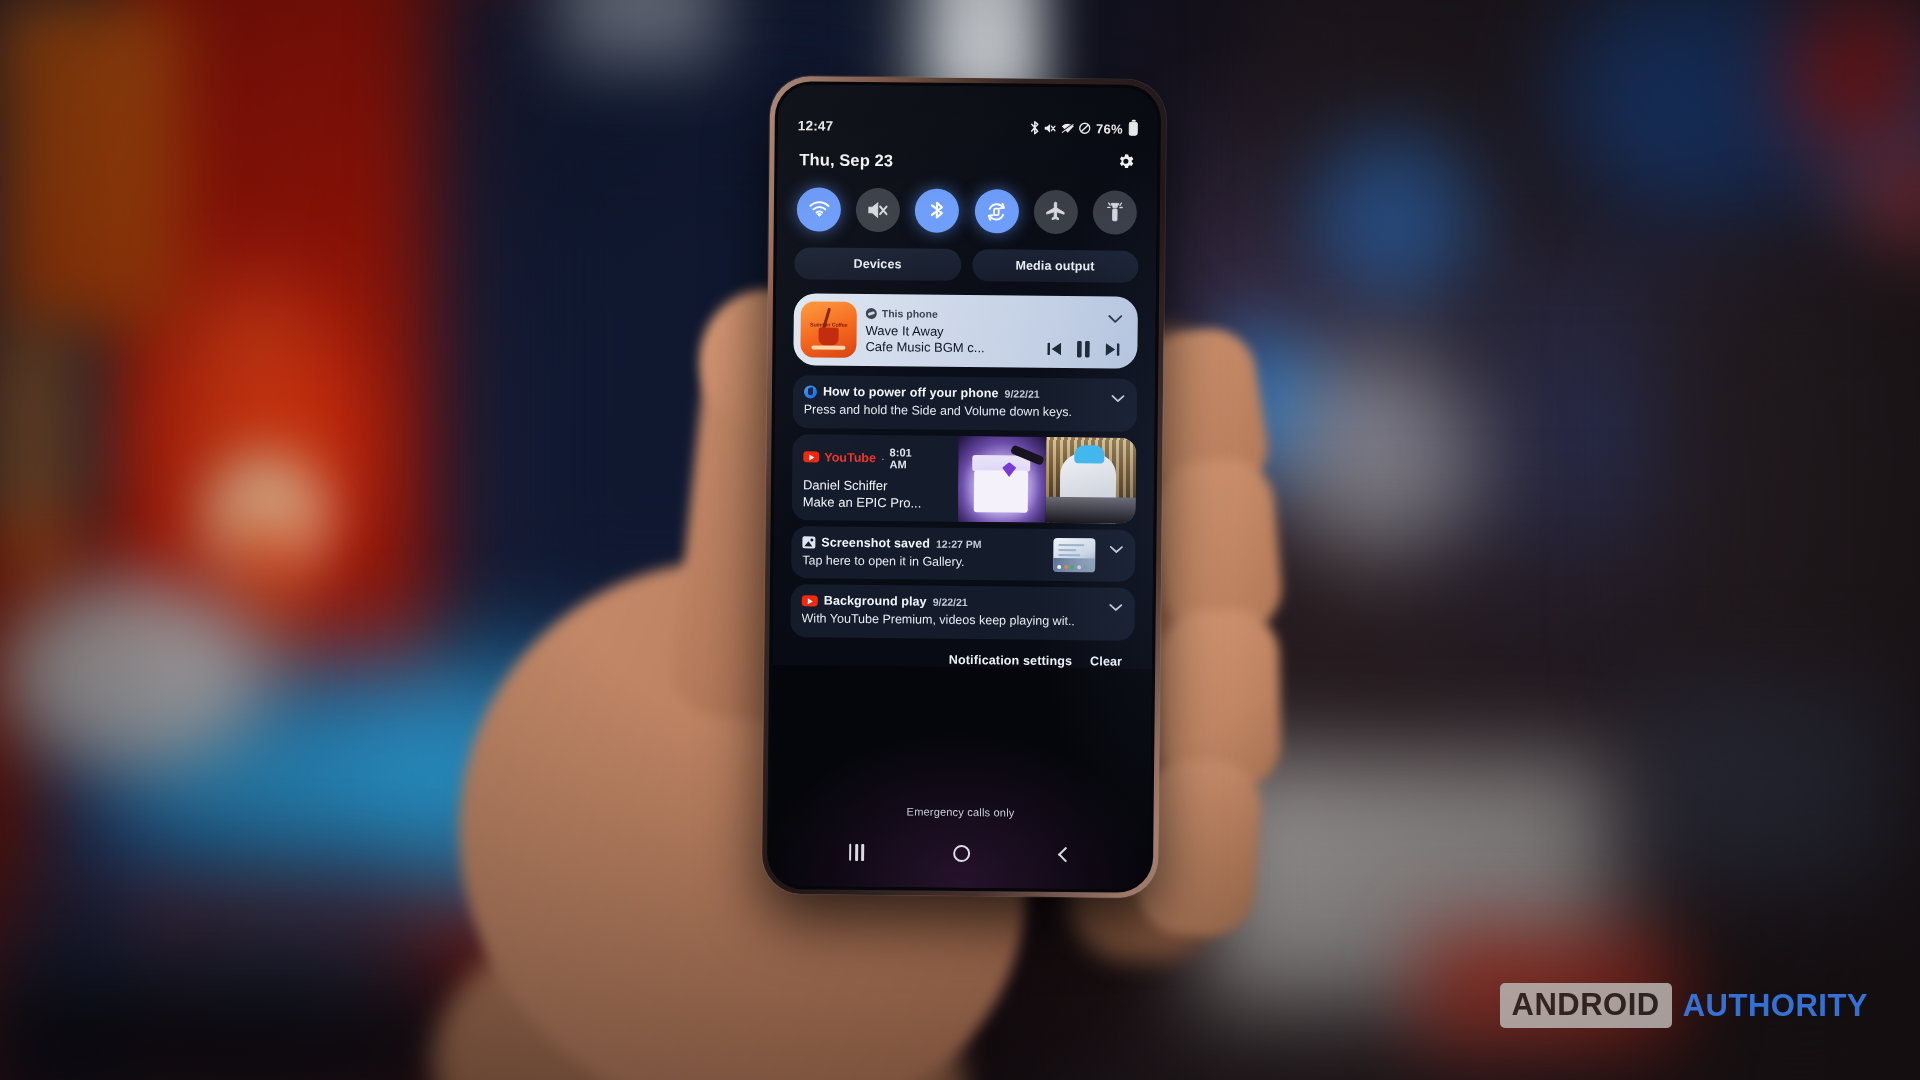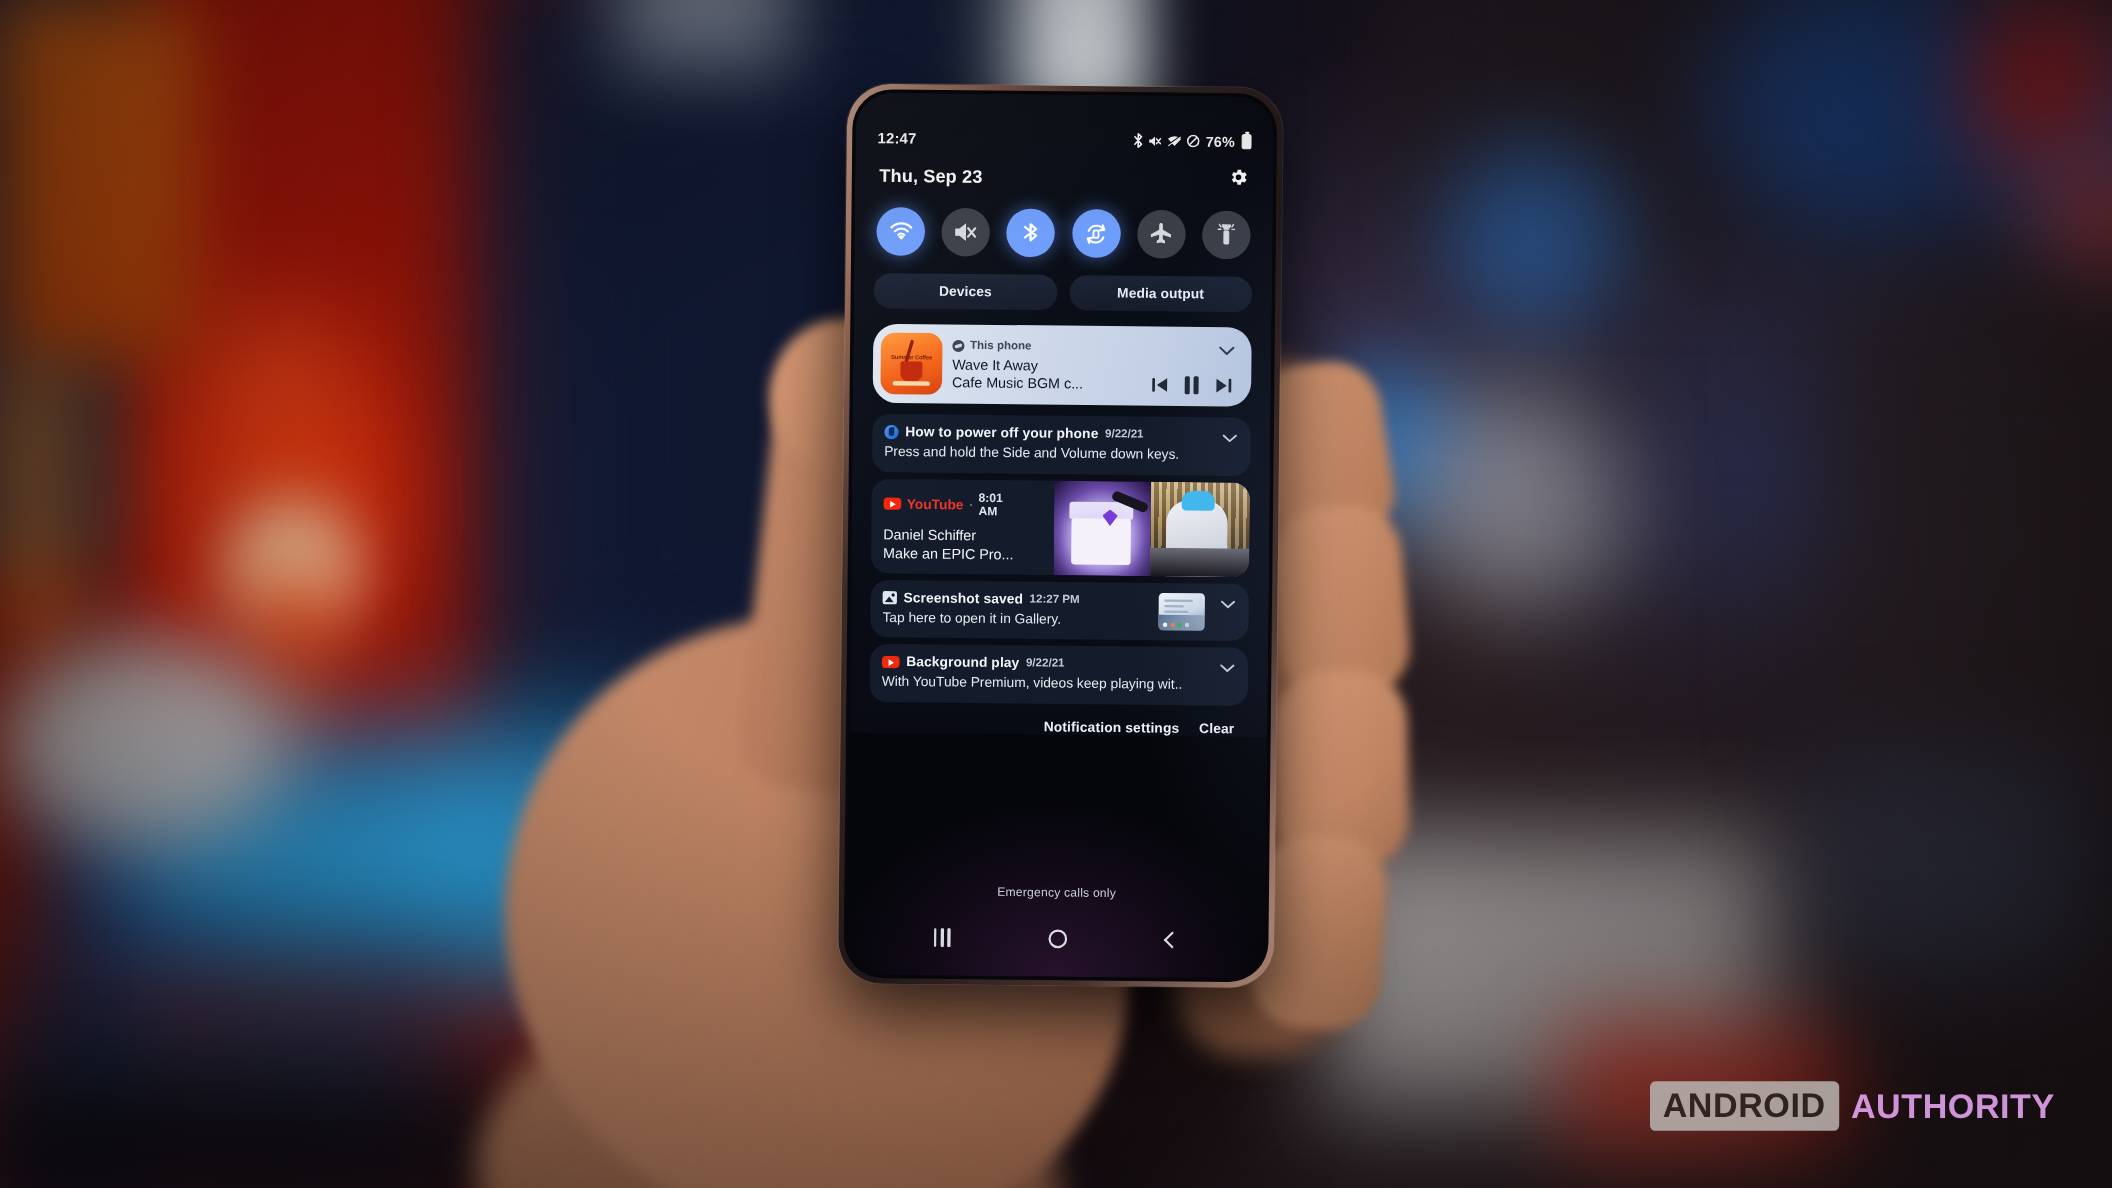--- a/index.html
+++ b/index.html
@@ -367,21 +367,21 @@
     display:flex; align-items:center; gap:11px;
     opacity:.85;
   }
   #wm-box {
     background:#b9b5b2; color:#2a2422;
     font-size:31px; font-weight:bold; letter-spacing:.5px;
     padding:4px 12px 5px 12px; border-radius:5px;
     font-family:"Liberation Sans", sans-serif;
   }
   #wm-text {
-    color:#f0abfc; font-size:31px; font-weight:bold; letter-spacing:.5px;
+    color:#3b82f6; font-size:31px; font-weight:bold; letter-spacing:.5px;
   }
 
   
   #vignette {
     position:absolute; inset:0; pointer-events:none;
     background:radial-gradient(ellipse 1100px 760px at 50% 46%, rgba(0,0,0,0) 38%, rgba(0,0,0,.46) 100%);
   }
 </style>
 </head>
 <body>

